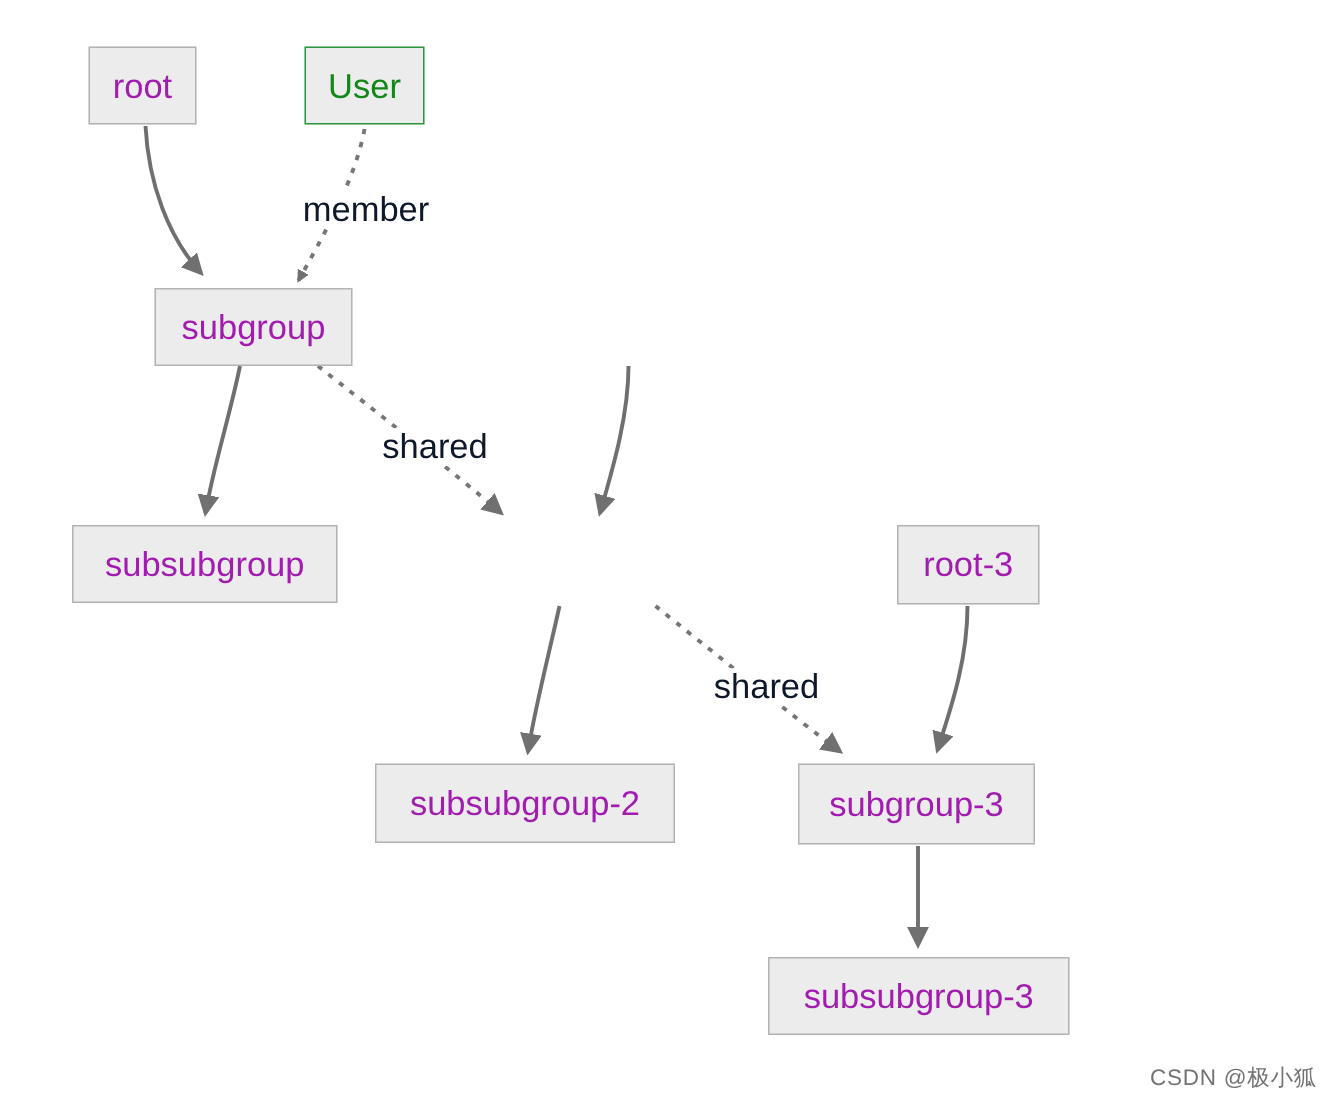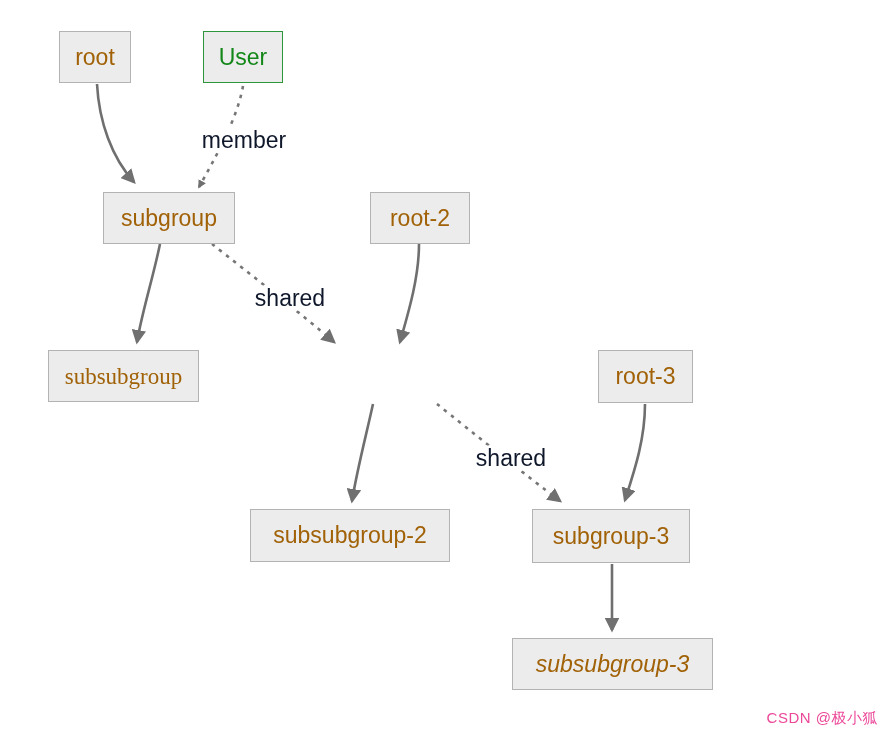--- a/index.html
+++ b/index.html
@@ -32,21 +32,21 @@
     stroke-dasharray: 3.5 5.5;
   }
 
   .node {
     position: absolute;
     display: flex;
     align-items: center;
     justify-content: center;
     background: #ececec;
     border: 1.5px solid #b3b3b3;
-    color: #a16207;
+    color: #a21caf;
     font-size: 23px;
     line-height: 1;
     white-space: nowrap;
   }
   .node.user {
     border-color: #2d963c;
     color: #148719;
   }
 
   .edge-label {
@@ -58,21 +58,21 @@
     font-size: 23px;
     line-height: 1;
     white-space: nowrap;
   }
 
   .watermark {
     position: absolute;
     right: 10px;
     bottom: 7px;
     font-size: 15px;
-    color: #ec4899;
+    color: #737373;
     letter-spacing: 0.5px;
     white-space: nowrap;
   }
 </style>
 </head>
 <body>
 
 <div class="canvas">
 
   <svg class="edge-layer" viewBox="0 0 888 735">
@@ -103,32 +103,31 @@
 
     <path class="edge-solid" marker-end="url(#arrow)" d="M 612 564 L 612 630"></path>
   </svg>
 
   <div class="node" style="left:59px;  top:31px;  width:72px;  height:52px;">root</div>
 
   <div class="node user" style="left:203px; top:31px;  width:80px;  height:52px;">User</div>
 
   <div class="node" style="left:103px; top:192px; width:132px; height:52px;">subgroup</div>
 
-  <div class="node" style="left:370px; top:192px; width:100px; height:52px;">root-2</div>
 
-  <div class="node" style="left:48px;  top:350px; width:151px; height:52px;font-family:Liberation Serif, serif;">subsubgroup</div>
+  <div class="node" style="left:48px;  top:350px; width:177px; height:52px;">subsubgroup</div>
 
 
   <div class="node" style="left:598px; top:350px; width:95px;  height:53px;">root-3</div>
 
   <div class="node" style="left:250px; top:509px; width:200px; height:53px;">subsubgroup-2</div>
 
   <div class="node" style="left:532px; top:509px; width:158px; height:54px;">subgroup-3</div>
 
-  <div class="node" style="left:512px; top:638px; width:201px; height:52px;font-style:italic;">subsubgroup-3</div>
+  <div class="node" style="left:512px; top:638px; width:201px; height:52px;">subsubgroup-3</div>
 
   <div class="edge-label" style="left:244px; top:140px;">member</div>
 
   <div class="edge-label" style="left:290px; top:298px;">shared</div>
 
   <div class="edge-label" style="left:511px; top:458px;">shared</div>
 
   <div class="watermark">CSDN @极小狐</div>
 
 </div>

